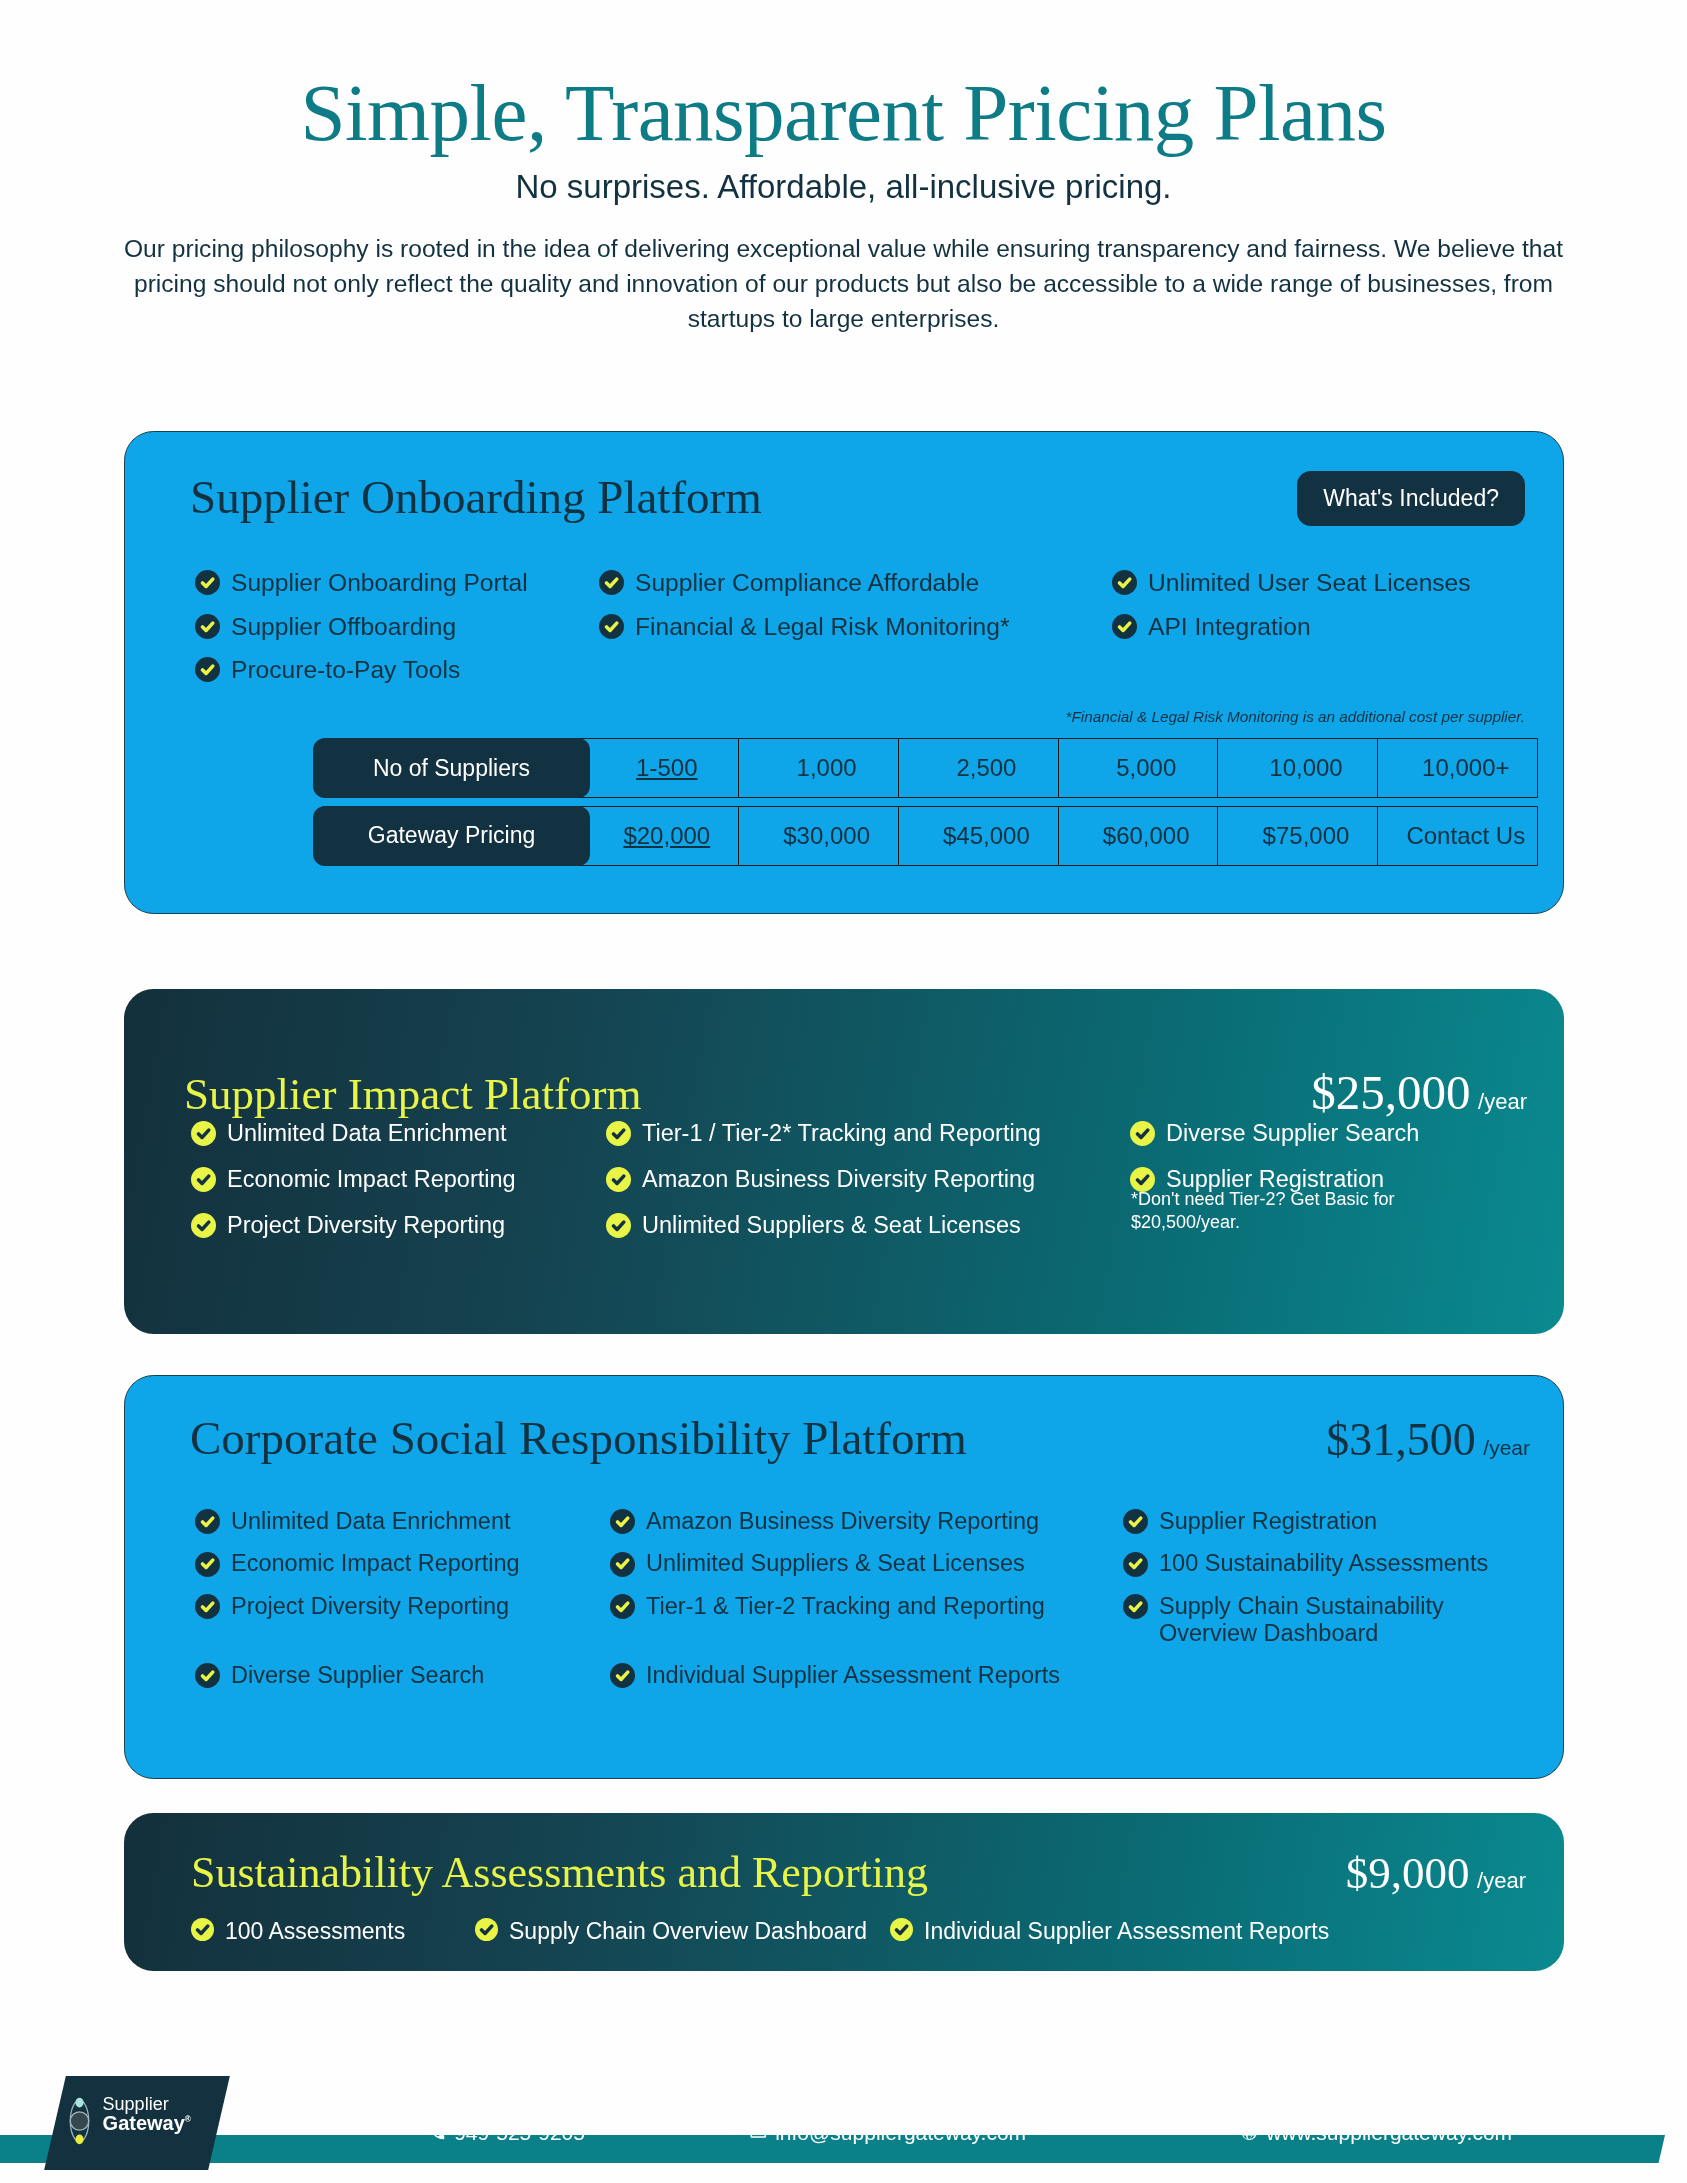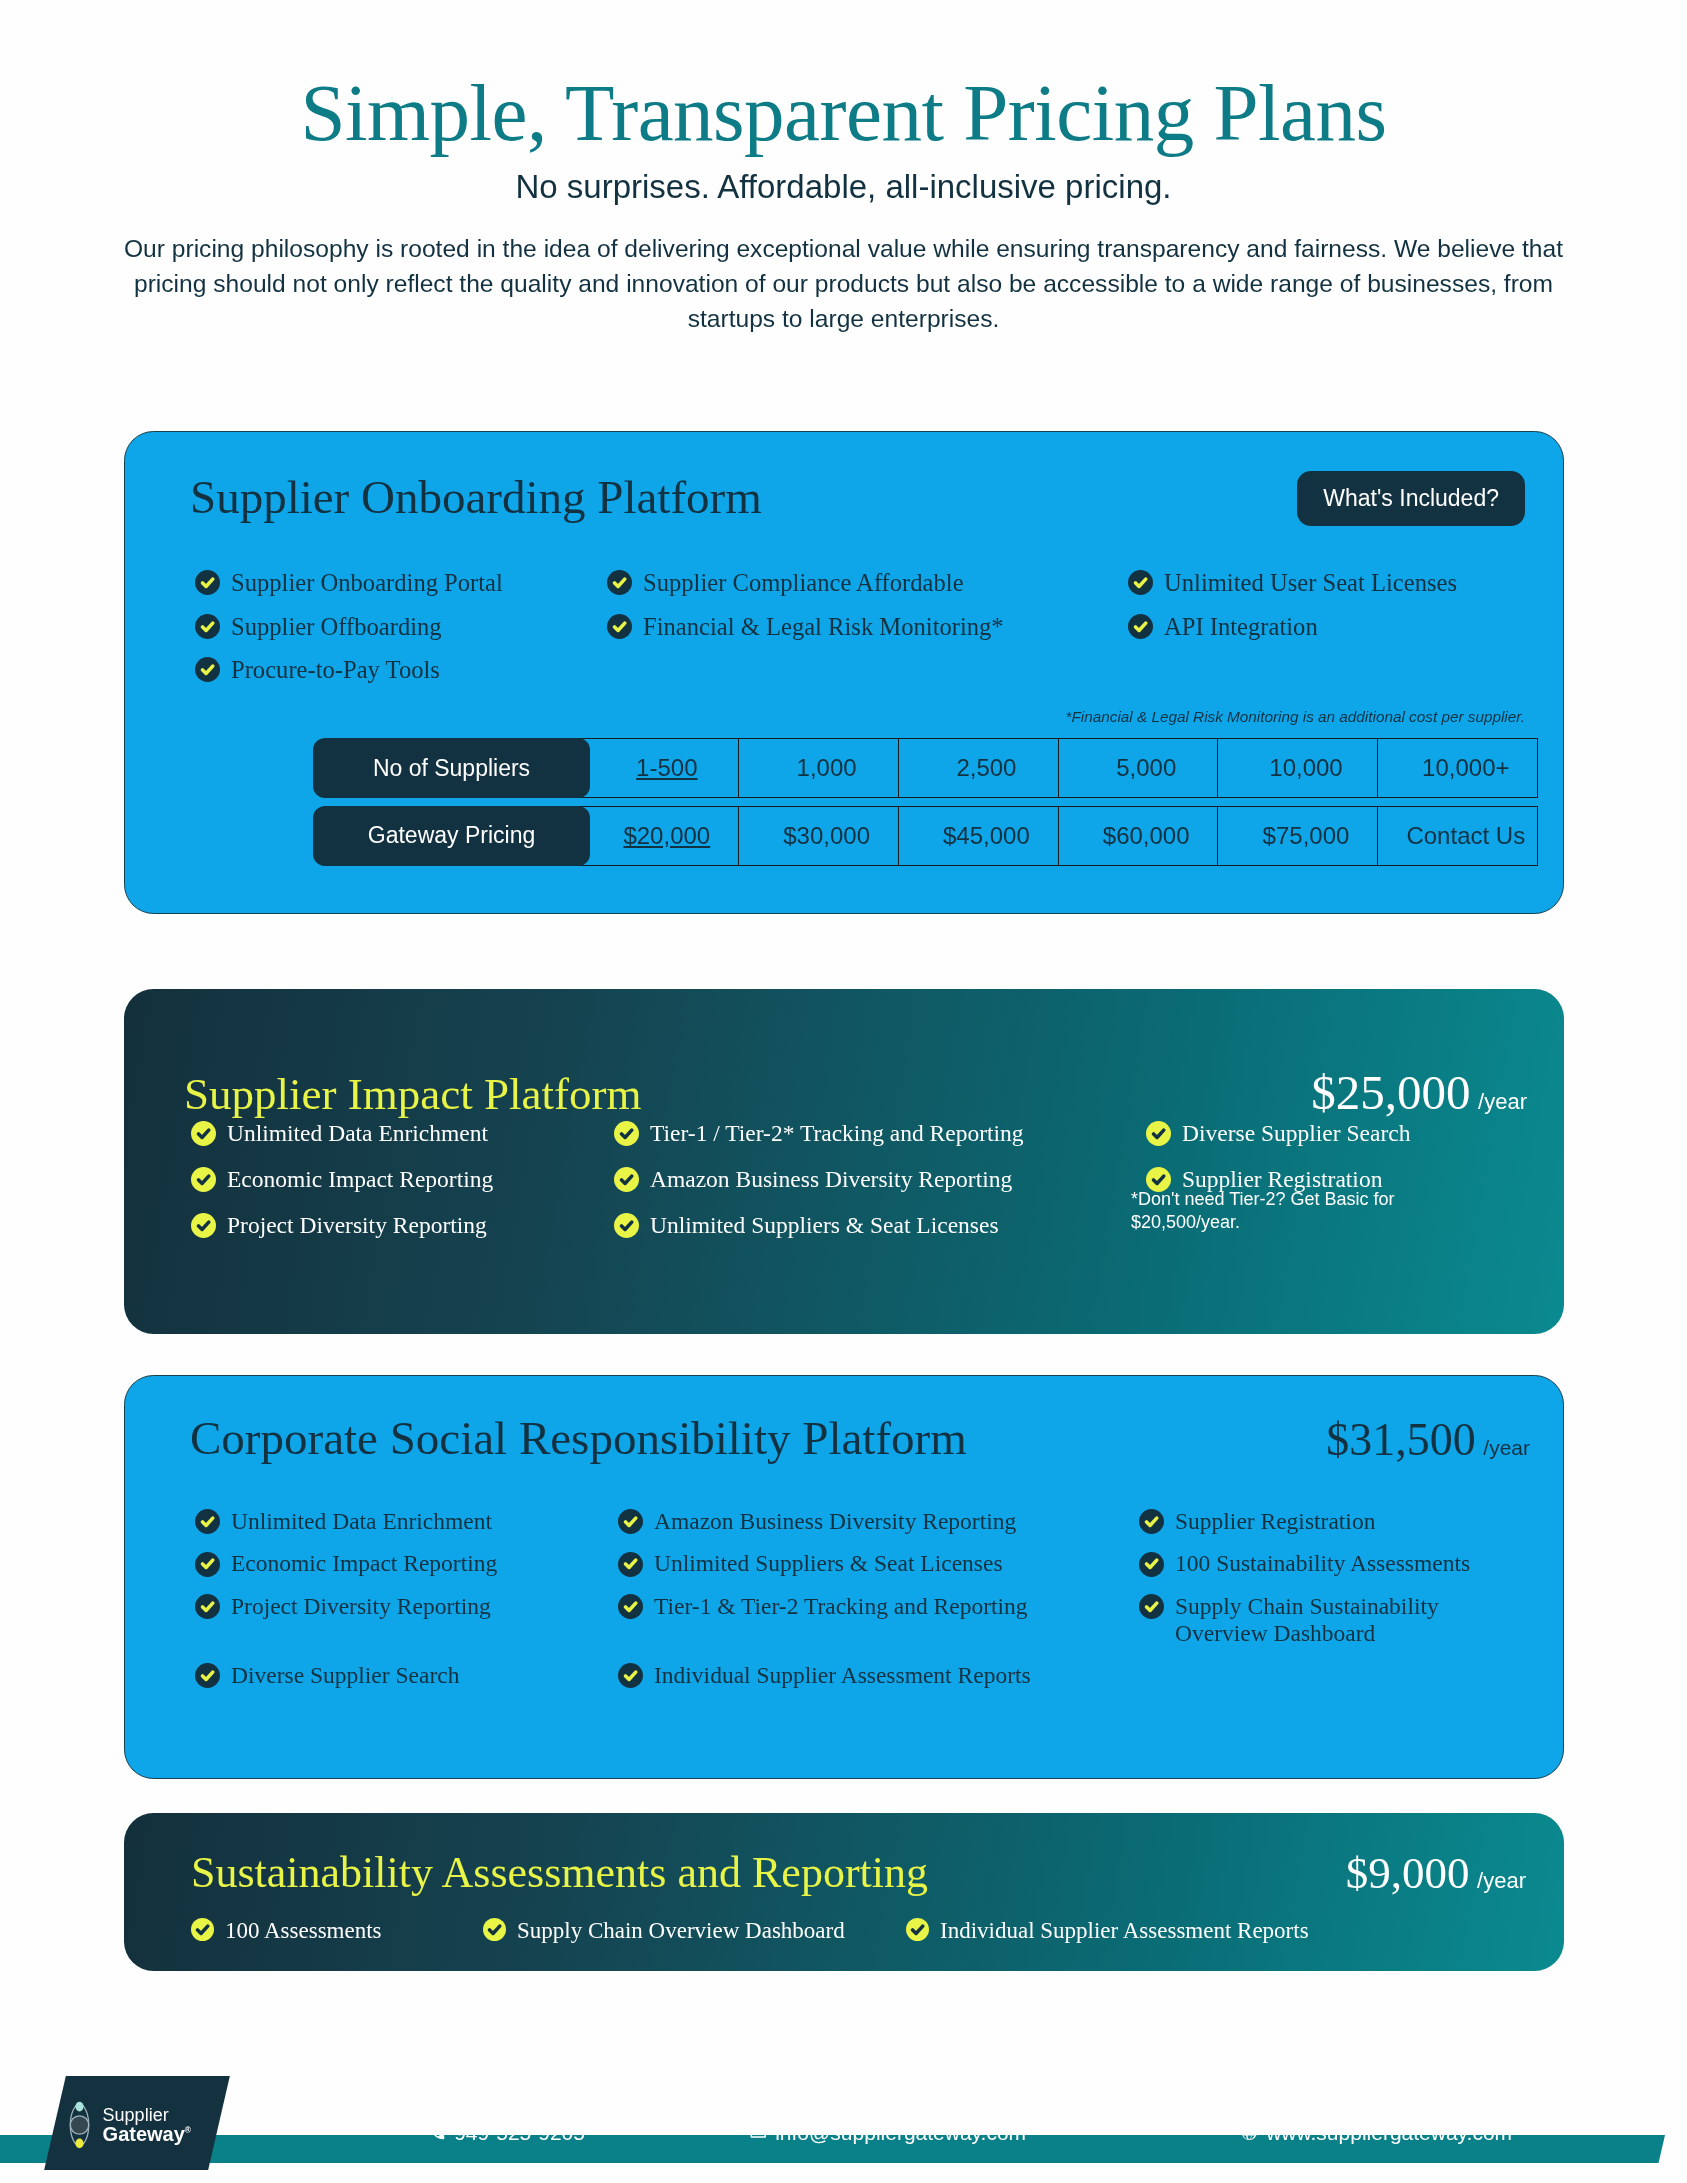--- a/index.html
+++ b/index.html
@@ -90,22 +90,21 @@
     font-size: 23px;
     white-space: nowrap;
     border: none;
     font-family: "Liberation Sans", sans-serif;
     cursor: pointer;
   }
 
   .feature-grid {
     position: absolute;
     display: grid;
-    column-gap: 8px;
-    font-family: Liberation Serif, serif;
+    column-gap: 0;
   }
   #c1-features {
     left: 70px;
     top: 136px;
     width: 1310px;
     grid-template-columns: 404px 513px 393px;
     row-gap: 14px;
   }
   .feature {
     display: flex;
@@ -315,21 +314,21 @@
     z-index: 3;
   }
   .footer-logo-inner {
     position: absolute;
     left: 64px;
     top: 26px;
     width: 153px;
     height: 60px;
     z-index: 4;
     display: flex;
-    align-items: center;
+    align-items: flex-start;
     gap: 7.6px;
   }
   .logo-mark {
     position: relative;
     width: 31px;
     height: 52px;
     flex: 0 0 auto;
   }
   .logo-text {
     display: flex;

